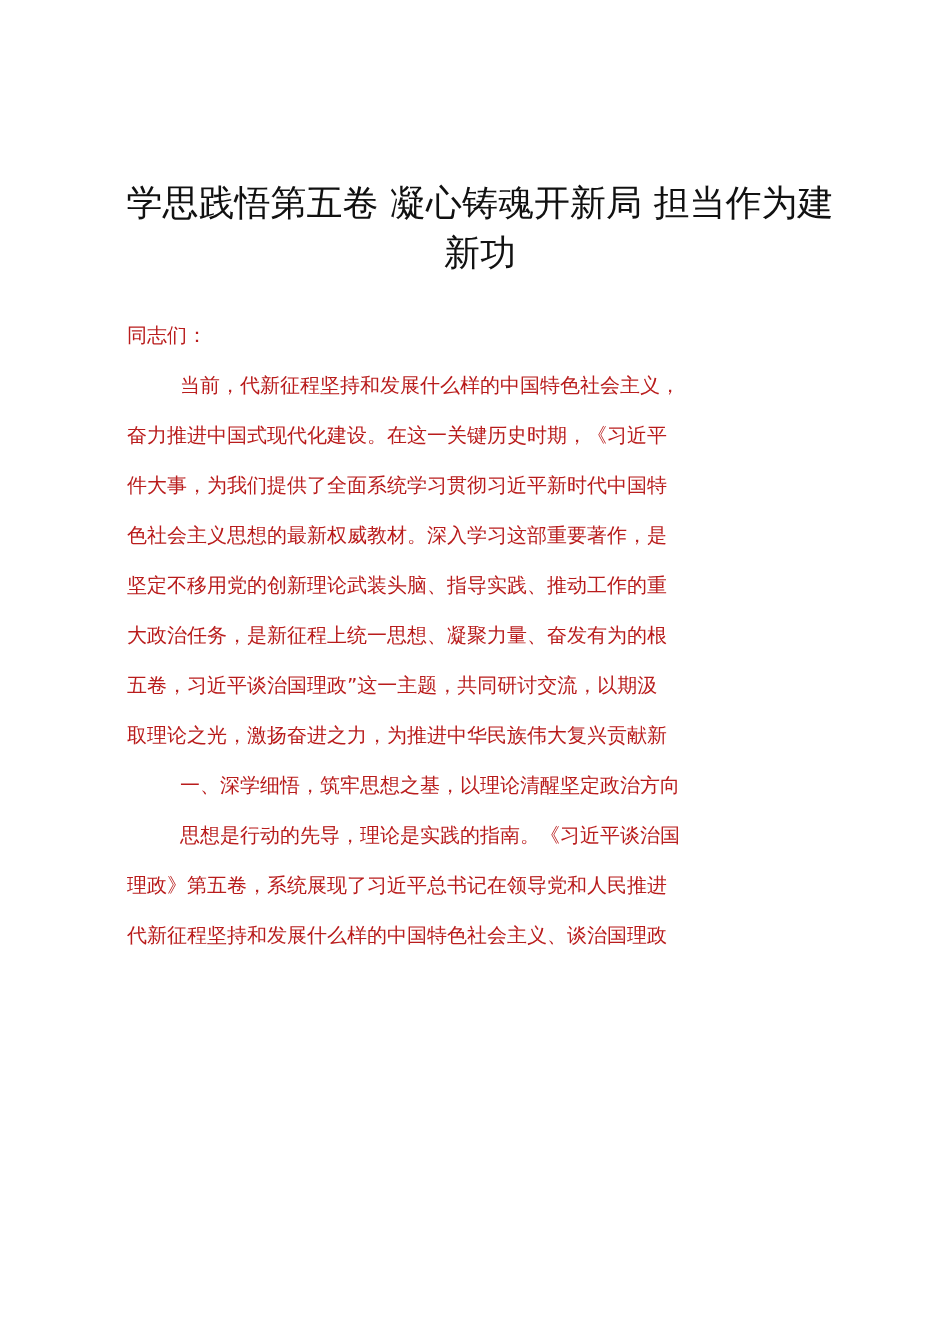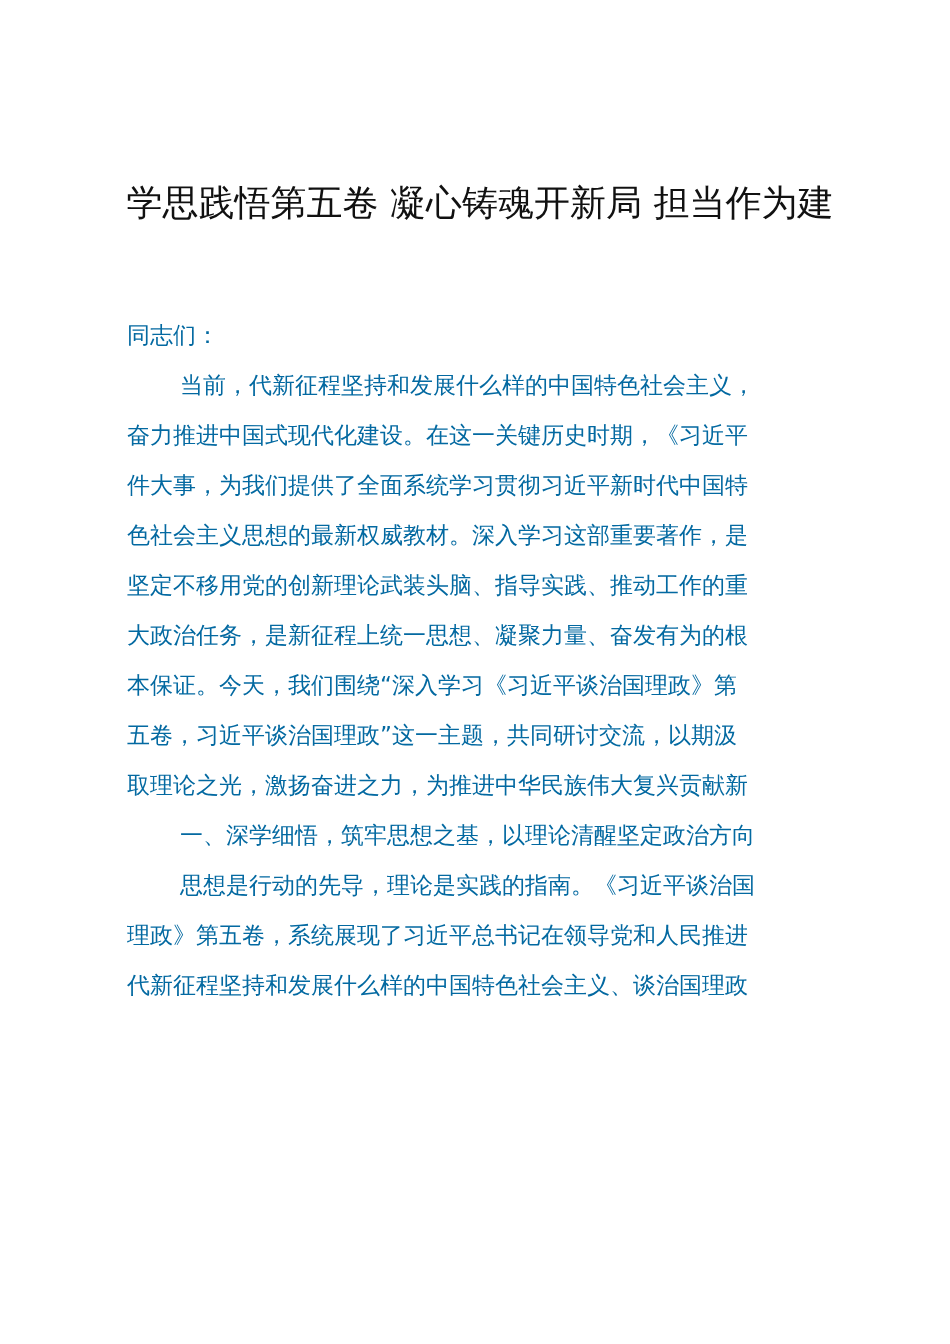--- a/index.html
+++ b/index.html
@@ -33,52 +33,52 @@
       line-height: 46px;
       letter-spacing: 0px;
       color: #111111;
     }
     .title .line { display: block; white-space: nowrap; }
     .body-text {
       position: absolute;
       left: 127px;
       width: 706px;
       top: 310px;
-      font-size: 23px;
+      font-size: 20px;
       line-height: 50px;
-      color: #0369a1;
+      color: #b91c1c;
     }
     .line {
       display: block;
       white-space: nowrap;
       height: 50px;
     }
     .indent { padding-left: 53px; }
     .salutation { margin-bottom: 0; }
   </style>
 </head>
 <body>
 
 <div class="page">
 
   <div class="title">
     <span class="line">学思践悟第五卷 凝心铸魂开新局 担当作为建</span>
+    <span class="line">新功</span>
   </div>
 
   <div class="body-text">
     <span class="line salutation">同志们：</span>
 
     <div>
       <span class="line indent">当前，代新征程坚持和发展什么样的中国特色社会主义，</span>
       <span class="line">奋力推进中国式现代化建设。在这一关键历史时期，《习近平</span>
       <span class="line">件大事，为我们提供了全面系统学习贯彻习近平新时代中国特</span>
       <span class="line">色社会主义思想的最新权威教材。深入学习这部重要著作，是</span>
       <span class="line">坚定不移用党的创新理论武装头脑、指导实践、推动工作的重</span>
       <span class="line">大政治任务，是新征程上统一思想、凝聚力量、奋发有为的根</span>
-      <span class="line">本保证。今天，我们围绕“深入学习《习近平谈治国理政》第</span>
       <span class="line">五卷，习近平谈治国理政”这一主题，共同研讨交流，以期汲</span>
       <span class="line">取理论之光，激扬奋进之力，为推进中华民族伟大复兴贡献新</span>
     </div>
 
     <div>
       <span class="line indent">一、深学细悟，筑牢思想之基，以理论清醒坚定政治方向</span>
     </div>
 
     <div>
       <span class="line indent">思想是行动的先导，理论是实践的指南。《习近平谈治国</span>

